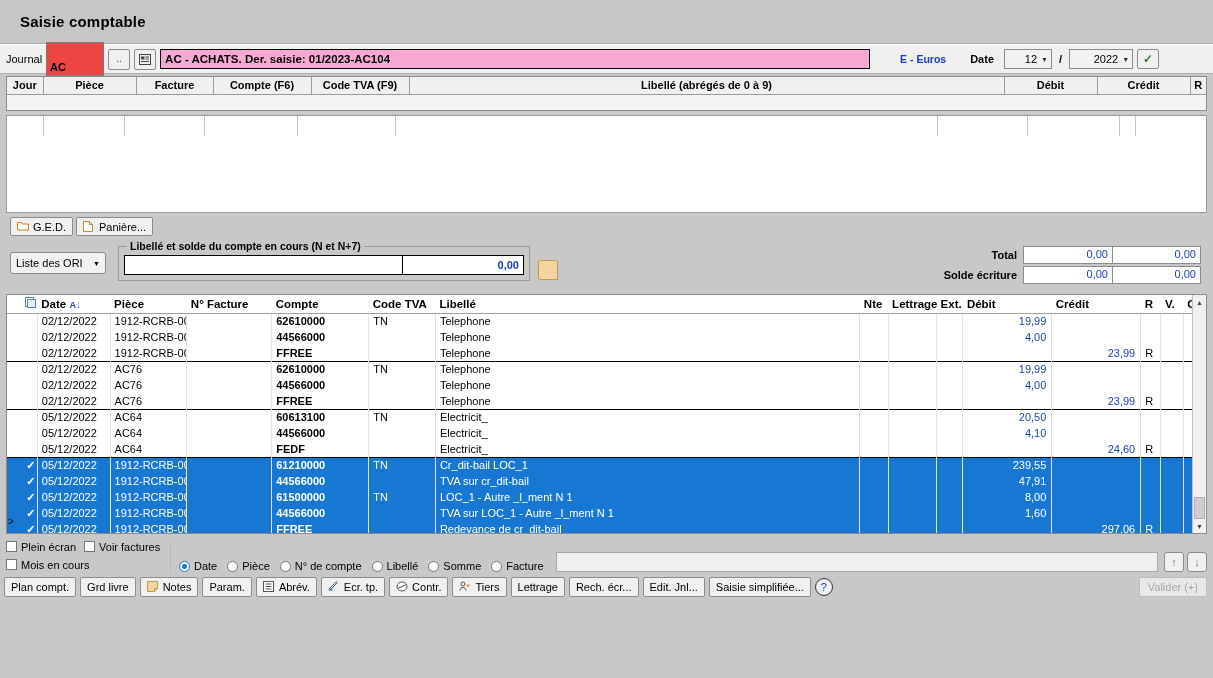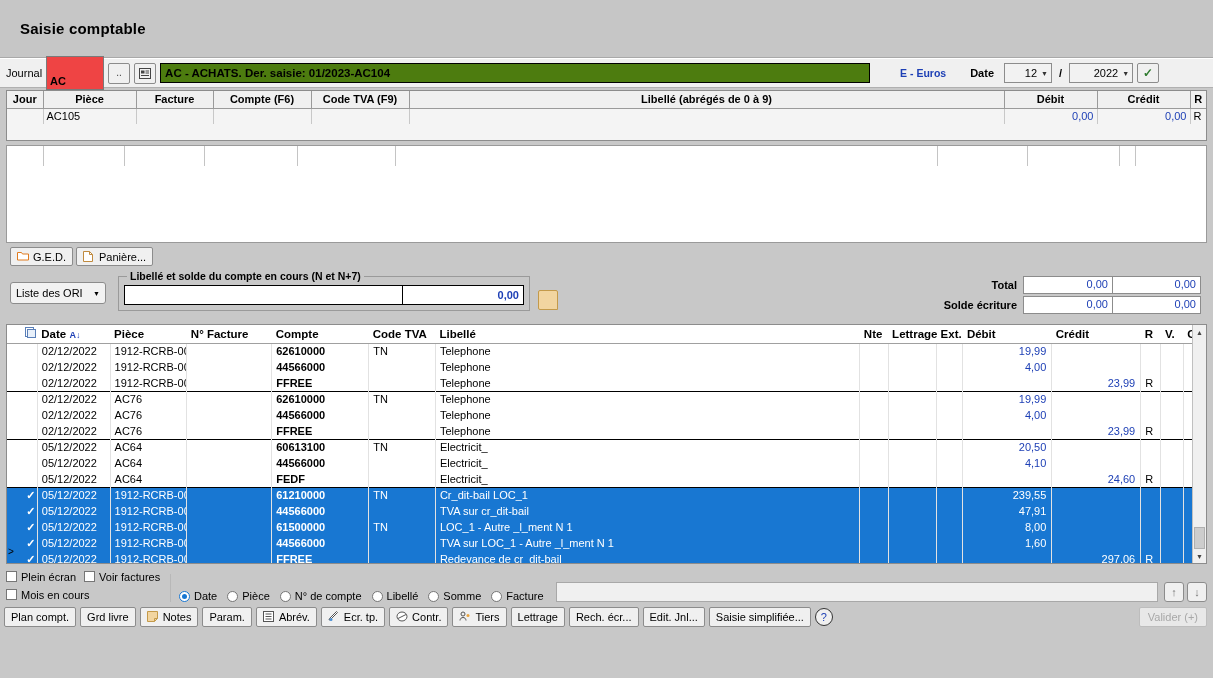--- a/index.html
+++ b/index.html
@@ -9,21 +9,21 @@
     background:#c8c8c8;
     font-family:"Liberation Sans", sans-serif;
     font-size:11px;
     color:#000;
     overflow:hidden;
     position:relative;
   }
 
   
   .titlebar {
-    height:58px; background:#c6c6c6;
+    height:44px; background:#c6c6c6;
     display:flex; align-items:center;
     padding-left:20px;
     border-bottom:1px solid #a9a9a9;
     text-align:center;
   }
   .titlebar .title { font-size:15px; font-weight:bold; letter-spacing:.2px; }
 
   
   .journalbar {
     height:30px; background:#f0f0f0;
@@ -42,21 +42,21 @@
   }
   .mini-btn {
     width:22px; height:21px; background:#f0f0f0;
     border:1px solid #8c8c8c; border-radius:2px;
     display:flex; align-items:center; justify-content:center;
     font-size:9px; color:#444;
   }
   .mini-btn svg { display:block; }
   .jrn-desc {
     flex:0 0 auto; width:710px; height:20px;
-    background:#4d7c0f; border:1px solid #000;
+    background:#f9a8d4; border:1px solid #000;
     font-weight:bold; font-size:11.5px;
     padding:0 4px; line-height:18px;
     white-space:nowrap; overflow:hidden;
   }
   .euro { color:#1d3fb5; font-weight:bold; font-size:10.5px; margin-left:26px; }
   .datelbl { font-weight:bold; margin-left:20px; }
   .combo {
     height:20px; background:#f2f2f2;
     border:1px solid #8c8c8c;
     display:flex; align-items:center; justify-content:flex-end;
@@ -307,31 +307,20 @@
         <th>Facture</th>
         <th>Compte (F6)</th>
         <th>Code TVA (F9)</th>
         <th>Libellé (abrégés de 0 à 9)</th>
         <th>Débit</th>
         <th>Crédit</th>
         <th>R</th>
       </tr>
     </thead>
     <tbody>
-      <tr>
-        <td></td>
-        <td>AC105</td>
-        <td></td>
-        <td></td>
-        <td></td>
-        <td></td>
-        <td class="num">0,00</td>
-        <td class="num">0,00</td>
-        <td>R</td>
-      </tr>
       <tr class="eg-blankrow">
         <td colspan="9"></td>
       </tr>
     </tbody>
   </table>
 </div>
 
 <div class="grid2">
   <div class="col" style="left:36px"></div>
   <div class="col" style="left:117px"></div>

